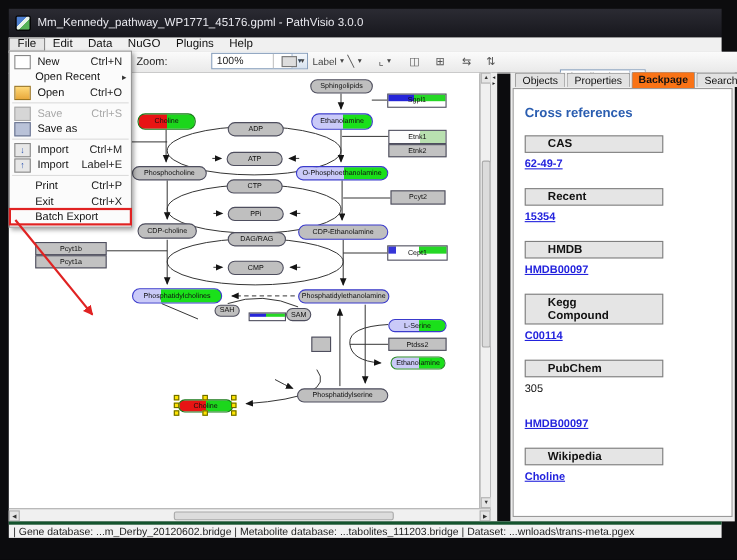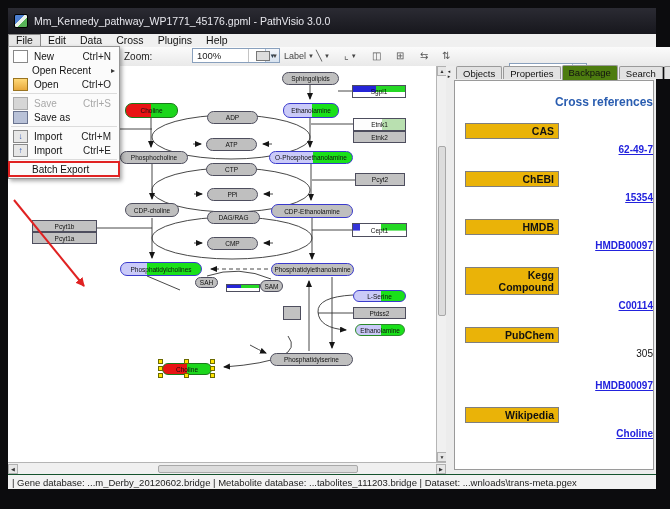--- a/index.html
+++ b/index.html
@@ -72,52 +72,52 @@
   
   .sb{position:absolute;background:#f0f0f0;z-index:21;}
   #vsb{left:436px;top:66px;width:10px;height:396px;border-left:1px solid #b5b5b5;box-sizing:border-box;}
   #hsb{left:8px;top:462px;width:438px;height:12px;border-top:1px solid #b5b5b5;box-sizing:border-box;}
   .sb .btn{position:absolute;background:#e6e6e6;border:1px solid #b0b0b0;box-sizing:border-box;
     display:flex;align-items:center;justify-content:center;font-size:5px;color:#333;}
   .sb .thumb{position:absolute;background:#dcdcdc;border:1px solid #a8a8a8;box-sizing:border-box;border-radius:2px;}
   #divider{position:absolute;left:446px;top:66px;width:6px;height:408px;background:#ececec;z-index:21;
     font-size:5px;color:#222;text-align:center;line-height:5px;padding-top:3px;box-sizing:border-box;}
   
-  #sidepanel{position:absolute;left:452px;top:66px;width:204px;height:408px;background:#ececec;z-index:20;text-align:right;}
+  #sidepanel{position:absolute;left:464px;top:66px;width:204px;height:408px;background:#ececec;z-index:20;}
   #tabs{position:absolute;left:4px;top:0px;height:14px;display:flex;font-size:9.5px;color:#111;}
   .tab{padding:1px 6px 0 6px;background:#e2e2e2;border:1px solid #9a9a9a;border-bottom:none;
     border-radius:2px 2px 0 0;margin-right:1px;height:13px;box-sizing:border-box;}
-  .tab.active{background:#4d7c0f;height:15px;margin-top:-1px;font-weight:normal;}
+  .tab.active{background:#f97316;height:15px;margin-top:-1px;font-weight:bold;}
   #bp{position:absolute;left:2px;top:14px;width:200px;height:390px;background:#fff;
     border:1px solid #9a9a9a;box-sizing:border-box;overflow:hidden;}
   #bp-head{margin:14px 0 0 10px;color:#2a5db0;font-weight:bold;font-size:12px;}
   .bp-section{margin:14px 0 0 10px;}
-  .bp-title{width:84px;border:1px solid #7f7f7f;background:#eab308;font-weight:bold;font-size:10.5px;
-    padding:1px 4px;box-sizing:content-box;color:#111;}
+  .bp-title{width:84px;border:1px solid #7f7f7f;background:#e5e5e5;font-weight:bold;font-size:10.5px;
+    padding:1px 20px;box-sizing:content-box;color:#111;}
   .bp-val{display:inline-block;margin-top:5px;font-size:10px;color:#111;}
   .bp-val.link{color:#2222dd;font-weight:bold;text-decoration:underline;}
   
   #statusbar{position:absolute;left:8px;top:474px;width:648px;height:15px;background:#f2f2f2;
-    border-top:1px solid #14532d;box-sizing:border-box;z-index:22;font-size:9.5px;color:#222;
+    border-top:3px solid #14532d;box-sizing:border-box;z-index:22;font-size:9.5px;color:#222;
     display:flex;align-items:center;padding-left:4px;}
 </style>
 </head>
 <body>
 <div id="stage">
 
   <div id="titlebar">
     <div id="appicon"></div>
     <span>Mm_Kennedy_pathway_WP1771_45176.gpml - PathVisio 3.0.0</span>
   </div>
 
   <div id="menubar">
       <span class="menu-item open">File</span>
       <span class="menu-item">Edit</span>
       <span class="menu-item">Data</span>
-      <span class="menu-item">Cross</span>
+      <span class="menu-item">NuGO</span>
       <span class="menu-item">Plugins</span>
       <span class="menu-item">Help</span>
     </div>
 
   <div id="toolbar">
     <div class="tb" style="left:116px;">
         <span>Zoom:</span>
       </div>
     <div class="tb combo" style="left:146px;width:88px;">
       <span>100%</span>
@@ -276,23 +276,33 @@
       </div>
       <div class="fm-sep"></div>
       <div class="fm-row">
         <span class="fm-ic ic-port">↓</span>
         <span class="fm-label">Import</span>
         <span class="fm-short">Ctrl+M</span>
       </div>
       <div class="fm-row">
         <span class="fm-ic ic-port">↑</span>
         <span class="fm-label">Import</span>
-        <span class="fm-short">Ctrl+E</span>
+        <span class="fm-short">Label+E</span>
       </div>
       <div class="fm-sep"></div>
+      <div class="fm-row">
+        <span class="fm-ic"></span>
+        <span class="fm-label">Print</span>
+        <span class="fm-short">Ctrl+P</span>
+      </div>
+      <div class="fm-row">
+        <span class="fm-ic"></span>
+        <span class="fm-label">Exit</span>
+        <span class="fm-short">Ctrl+X</span>
+      </div>
       <div class="fm-row hl">
         <span class="fm-ic"></span>
         <span class="fm-label">Batch Export</span>
       </div>
     </div>
 
   <svg id="annot">
     <path d="M14 200 L84 286" stroke="#e02222" stroke-width="2" fill="none" marker-end="url(#ahr)"></path>
   </svg>
 
@@ -313,21 +323,21 @@
         <span class="tab">Objects</span>
         <span class="tab">Properties</span>
         <span class="tab active">Backpage</span>
         <span class="tab">Search</span>
         <span class="tab">Legend</span>
       </div>
     <div id="bp">
       <div id="bp-head">Cross references</div>
       <div id="bp-sections">
           <div class="bp-section"><div class="bp-title">CAS</div><a class="bp-val link">62-49-7</a></div>
-          <div class="bp-section"><div class="bp-title">ChEBI</div><a class="bp-val link">15354</a></div>
+          <div class="bp-section"><div class="bp-title">Recent</div><a class="bp-val link">15354</a></div>
           <div class="bp-section"><div class="bp-title">HMDB</div><a class="bp-val link">HMDB00097</a></div>
           <div class="bp-section"><div class="bp-title">Kegg Compound</div><a class="bp-val link">C00114</a></div>
           <div class="bp-section"><div class="bp-title">PubChem</div><span class="bp-val">305</span></div>
           <div class="bp-section"><a class="bp-val link">HMDB00097</a></div>
           <div class="bp-section"><div class="bp-title">Wikipedia</div><a class="bp-val link">Choline</a></div>
         </div>
 
     </div>
   </div>
 

